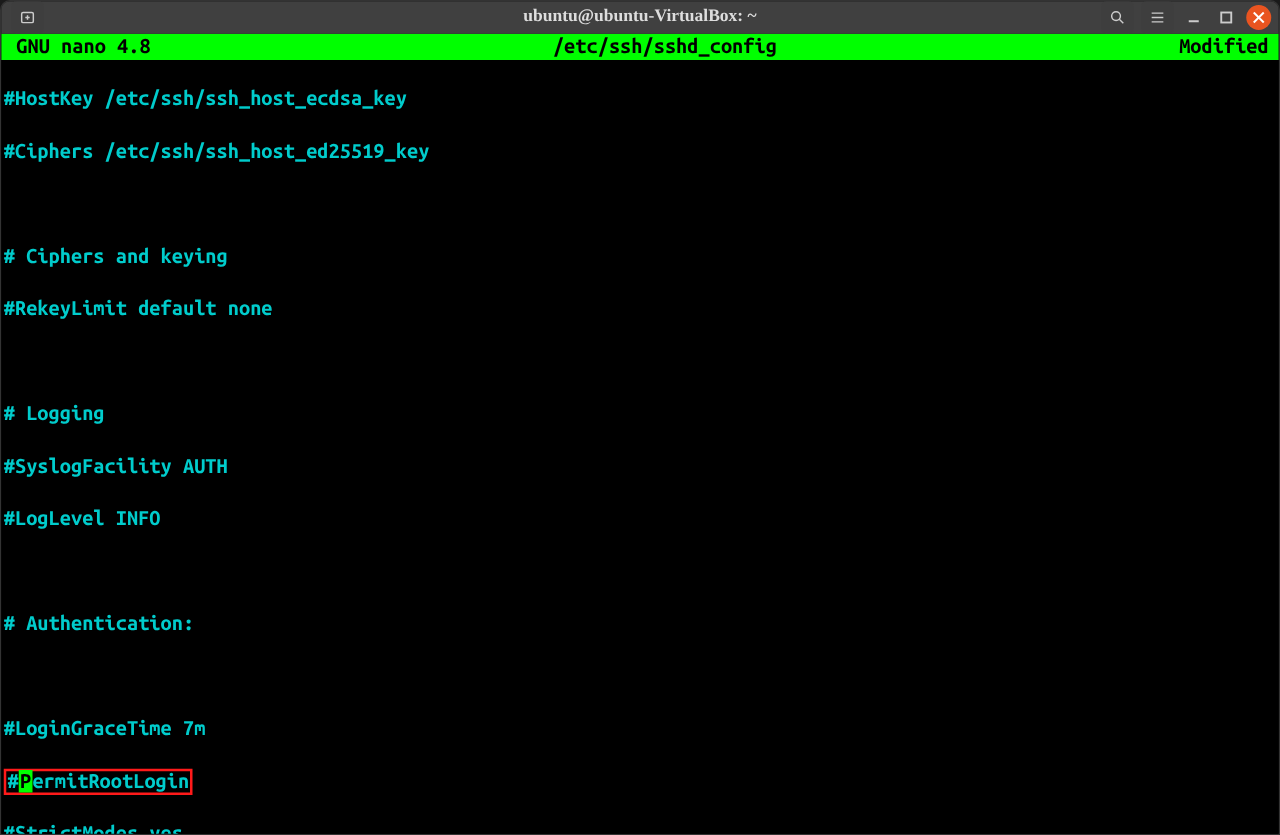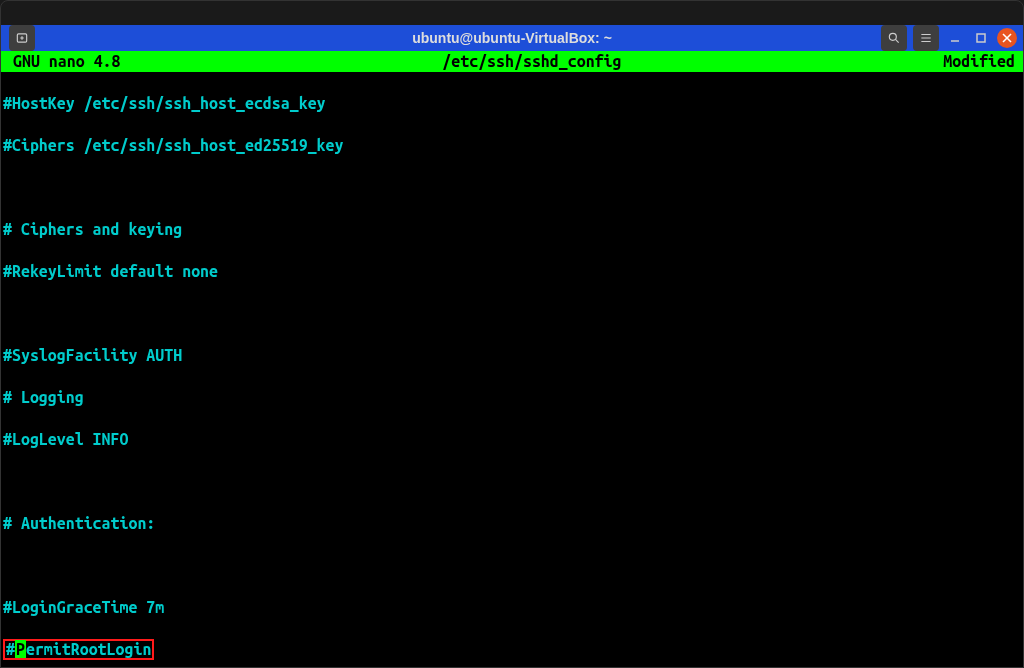--- a/index.html
+++ b/index.html
@@ -1,18 +1,18 @@
 <!DOCTYPE html>
 <html><head>
 <meta charset="utf-8">
 <style>
   * { margin: 0; padding: 0; box-sizing: border-box; }
   html, body { width: 1024px; height: 668px; overflow: hidden; font-family: "Ubuntu Mono", "DejaVu Sans Mono", monospace; background: #1a1a1a; }
   .window { width: 1024px; height: 668px; display: flex; flex-direction: column; border: 1px solid #333; border-radius: 8px 8px 0 0; overflow: hidden; }
-  .titlebar { height: 36px; background: #1d4ed8; display: flex; align-items: center; position: relative; color: #ddd; font-family: Liberation Sans, sans-serif; font-size: 14px; margin-top: 24px; }
+  .titlebar { height: 36px; background: #404040; display: flex; align-items: center; position: relative; color: #ddd; font-family: Liberation Serif, serif; font-size: 14px; }
   .titlebar .left-group { display: flex; align-items: center; gap: 6px; padding-left: 8px; }
   .titlebar .tb-btn { width: 26px; height: 26px; border-radius: 4px; background: #3e3e3e; display: flex; align-items: center; justify-content: center; color: #ccc; font-size: 14px; }
   .titlebar .title { position: absolute; left: 0; right: 0; text-align: center; font-weight: 600; pointer-events: none; }
   .titlebar .right-group { position: absolute; right: 6px; display: flex; align-items: center; gap: 6px; }
   .titlebar .icon-btn { width: 26px; height: 26px; border-radius: 4px; background: #3e3e3e; display: flex; align-items: center; justify-content: center; }
   .titlebar .win-btn { width: 20px; height: 20px; display: flex; align-items: center; justify-content: center; color: #ccc; }
   .titlebar .close-btn { width: 20px; height: 20px; border-radius: 50%; background: #e95420; display: flex; align-items: center; justify-content: center; color: #fff; font-size: 11px; font-weight: bold; }
   .terminal { flex: 1; background: #000; font-size: 16px; line-height: 21px; font-weight: bold; display: flex; flex-direction: column; }
   .nano-header { background: #00ff00; color: #000; display: flex; padding: 0 2px; height: 21px; }
   .nano-header .left { flex: 0 0 auto; padding-left: 10px; text-align: right; }
@@ -81,22 +81,22 @@
       <span class="right">Modified</span>
     </div>
 
     <div class="editor">
 <div class="line">#HostKey /etc/ssh/ssh_host_ecdsa_key</div>
 <div class="line">#Ciphers /etc/ssh/ssh_host_ed25519_key</div>
 <div class="spacer"></div>
 <div class="line"># Ciphers and keying</div>
 <div class="line">#RekeyLimit default none</div>
 <div class="spacer"></div>
+<div class="line"># Logging</div>
 <div class="line">#SyslogFacility AUTH</div>
-<div class="line"># Logging</div>
 <div class="line">#LogLevel INFO</div>
 <div class="spacer"></div>
 <div class="line"># Authentication:</div>
 <div class="spacer"></div>
 <div class="line">#LoginGraceTime 7m</div>
 <div class="line"><span class="permit-row"><span class="red-box"><span>#</span><span class="cursor-char">P</span><span>ermitRootLogin</span></span></span></div>
 <div class="line">#StrictModes yes</div>
 
 
 

